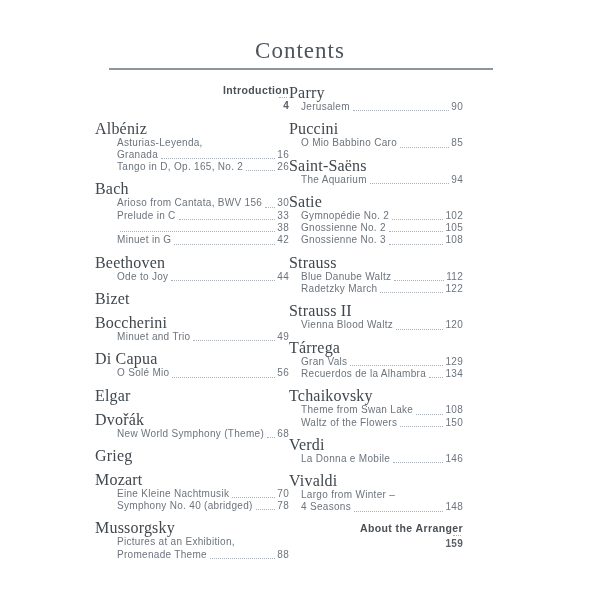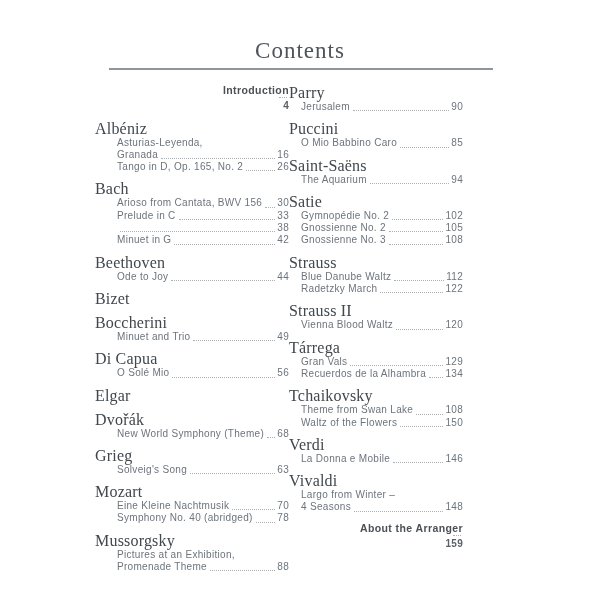--- a/index.html
+++ b/index.html
@@ -168,25 +168,20 @@
         <div class="section">
           <div class="composer">Dvořák</div>
           <div class="piece-line piece-row">
             <span class="piece-label">New World Symphony (Theme)</span>
             <span class="dots"></span>
             <span class="page-num">68</span>
           </div>
         </div>
         <div class="section">
           <div class="composer">Grieg</div>
-          <div class="piece-line piece-row">
-            <span class="piece-label">Solveig's Song</span>
-            <span class="dots"></span>
-            <span class="page-num">63</span>
-          </div>
         </div>
         <div class="section">
           <div class="composer">Mozart</div>
           <div class="piece-line piece-row">
             <span class="piece-label">Eine Kleine Nachtmusik</span>
             <span class="dots"></span>
             <span class="page-num">70</span>
           </div>
           <div class="piece-line piece-row">
             <span class="piece-label">Symphony No. 40 (abridged)</span>

